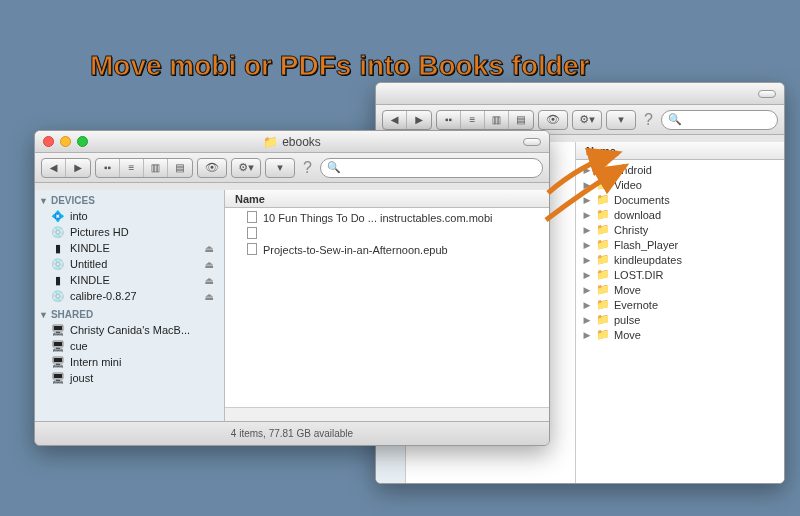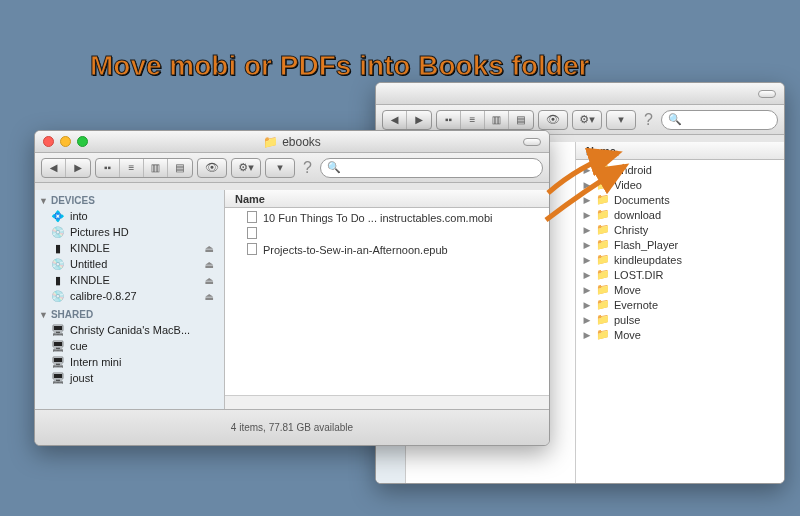--- a/index.html
+++ b/index.html
@@ -175,21 +175,21 @@
     display: flex;
     align-items: center;
     gap: 4px;
     padding: 1px 6px;
     font-size: 11px;
     white-space: nowrap;
   }
   .row .disc { color:#888; font-size:9px; width:10px; text-align:center;}
   .row .fico { width:14px; text-align:center; }
   .statusbar {
-    height: 36px;
+    height: 24px;
     background: linear-gradient(#eaeaea,#d6d6d6);
     border-top: 1px solid #b0b0b0;
     font-size: 10px;
     color:#555;
     display:flex; align-items:center; justify-content:center;
   }
   .hscroll {
     height: 14px;
     background: #f0f0f0;
     border-top: 1px solid #ccc;

